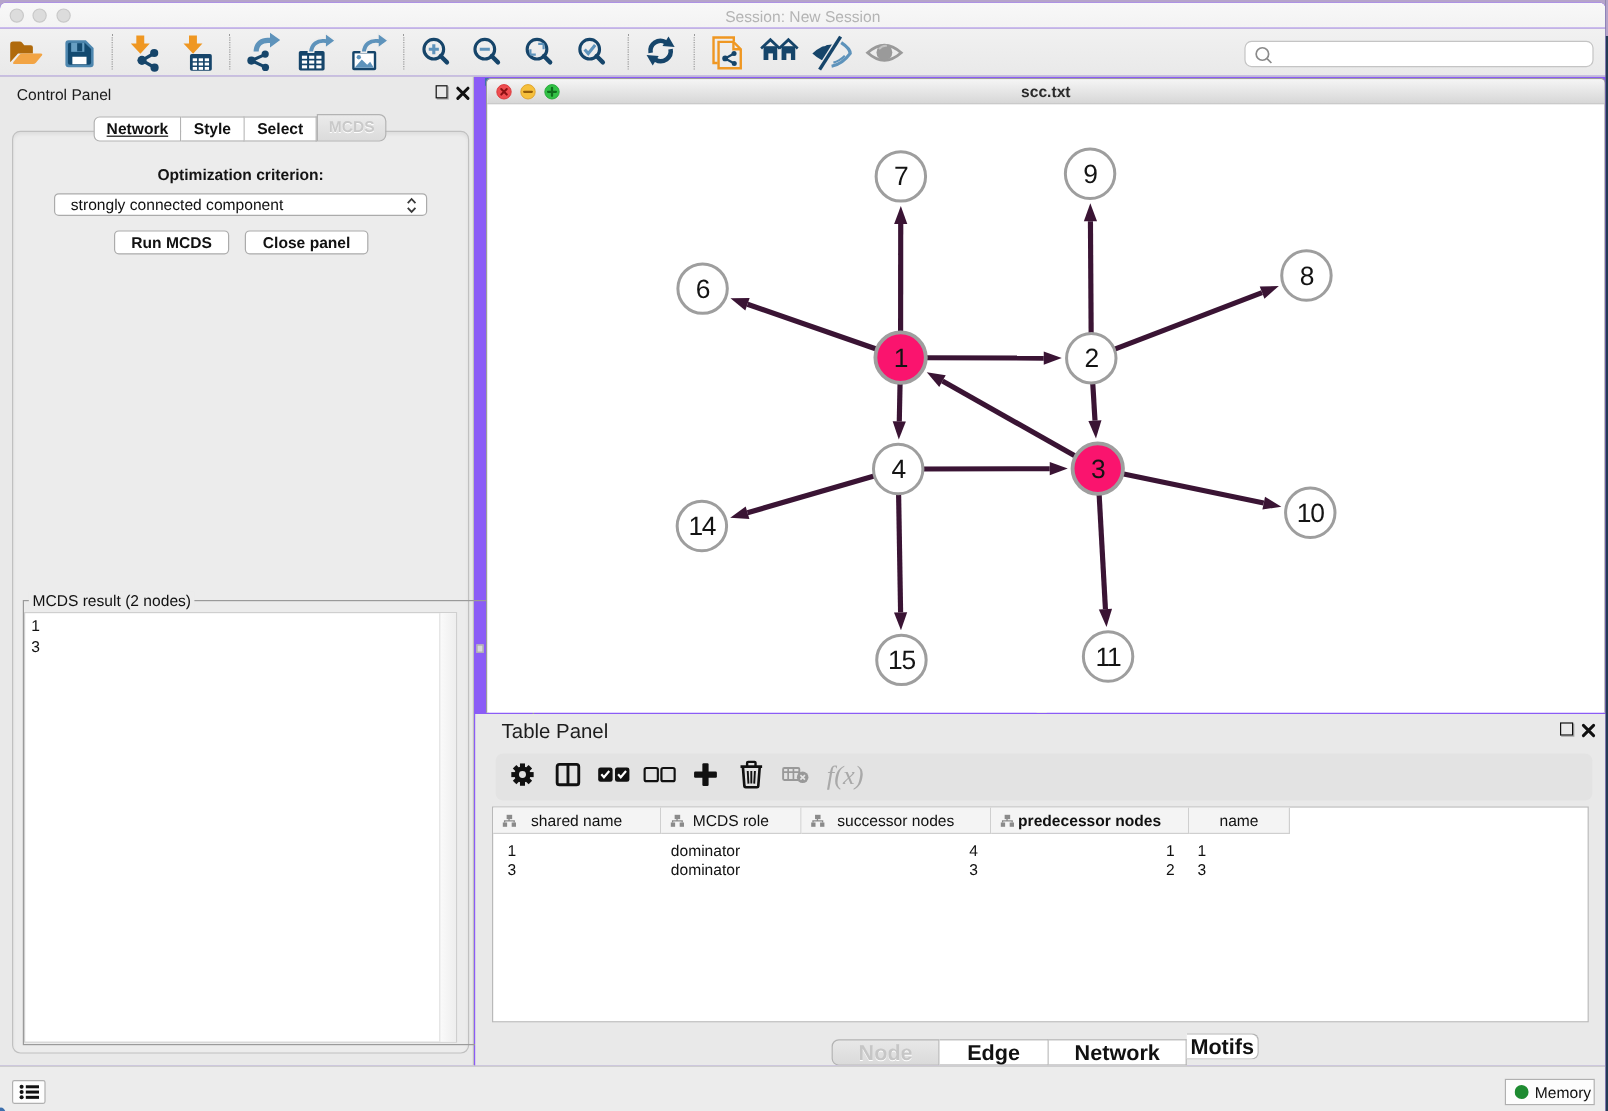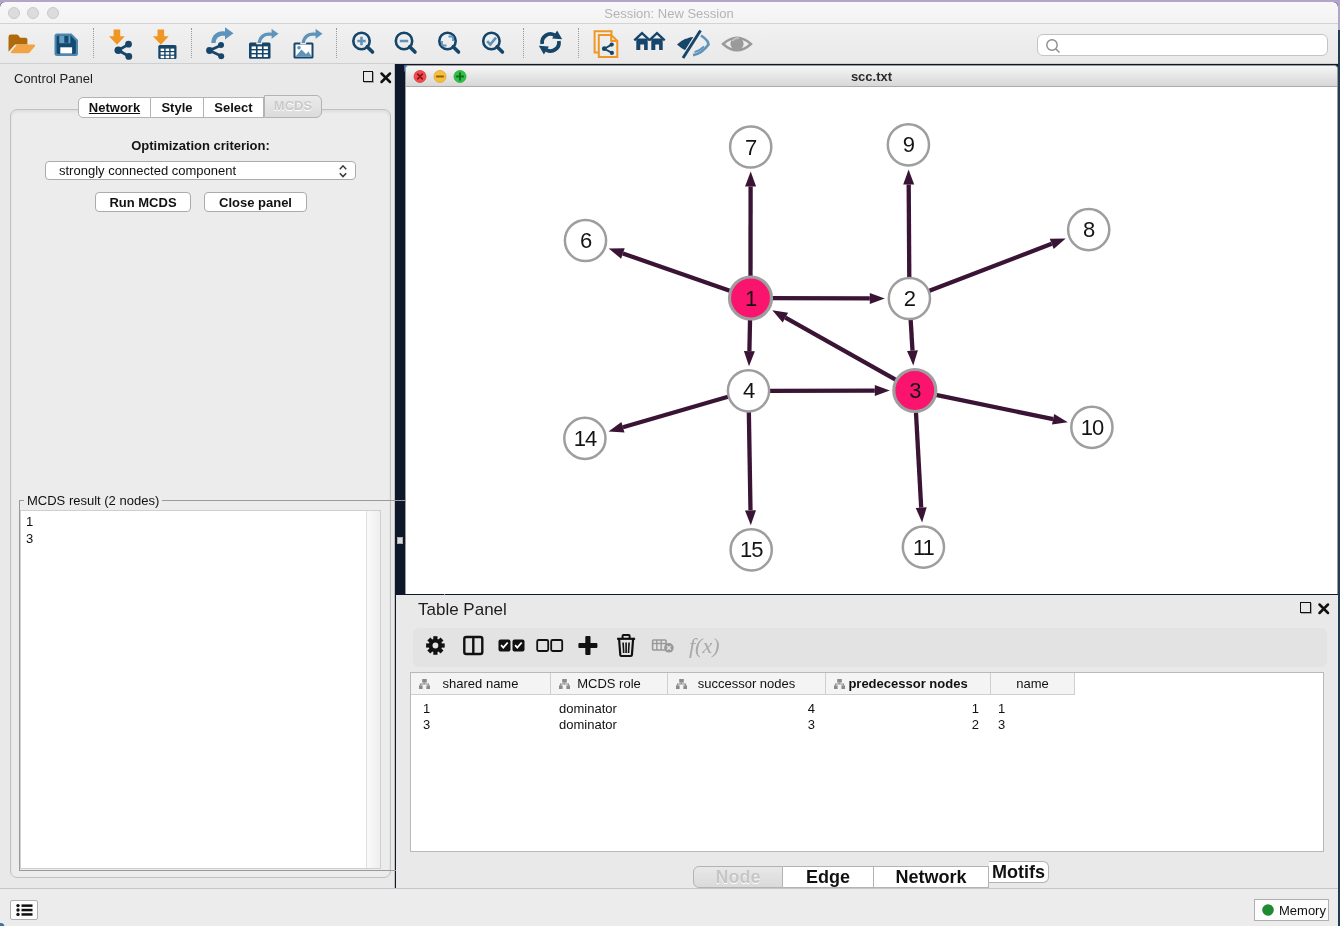--- a/index.html
+++ b/index.html
@@ -1,20 +1,20 @@
 <!DOCTYPE html>
 <html><head>
 <meta charset="utf-8">
 <style>
   * { margin:0; padding:0; box-sizing:border-box; }
   html,body { width:1340px; height:926px; overflow:hidden; }
   body { font-family:"Liberation Sans", sans-serif; background:#b5a4ca; }
   #screen { position:relative; width:1340px; height:926px; background:#b5a4ca; }
   #window { position:absolute; left:0; top:2px; width:1338px; height:924px;
-            background:#0f172a; border-radius:5px 5px 0 0; overflow:hidden;padding-left:15px; }
+            background:#8b5cf6; border-radius:5px 5px 0 0; overflow:hidden;padding-left:15px; }
   #titlebar { position:absolute; left:0; top:0; width:100%; height:22px;
               background:linear-gradient(#f8f8f8,#f3f3f3); border-bottom:1px solid #d3d3d3; border-radius:5px 5px 0 0; }
   .tl { position:absolute; top:5px; width:12px; height:12px; border-radius:50%;
         background:#dcdcdc; border:1px solid #c9c9c9; }
   #wtitle { position:absolute; top:4px; left:0; width:100%; text-align:center;
             font-size:13px; color:#b4b4b4; }
   #toolbar { position:absolute; left:0; top:22px; width:100%; height:40px;
              background:linear-gradient(#f1f1f1,#e9e9e9); border-bottom:1px solid #cfcfcf; }
   .sep { position:absolute; top:4px; height:30px; width:0; border-left:1px dotted #9a9a9a; }
   #searchbox { position:absolute; left:1037px; top:10px; width:291px; height:22px;

